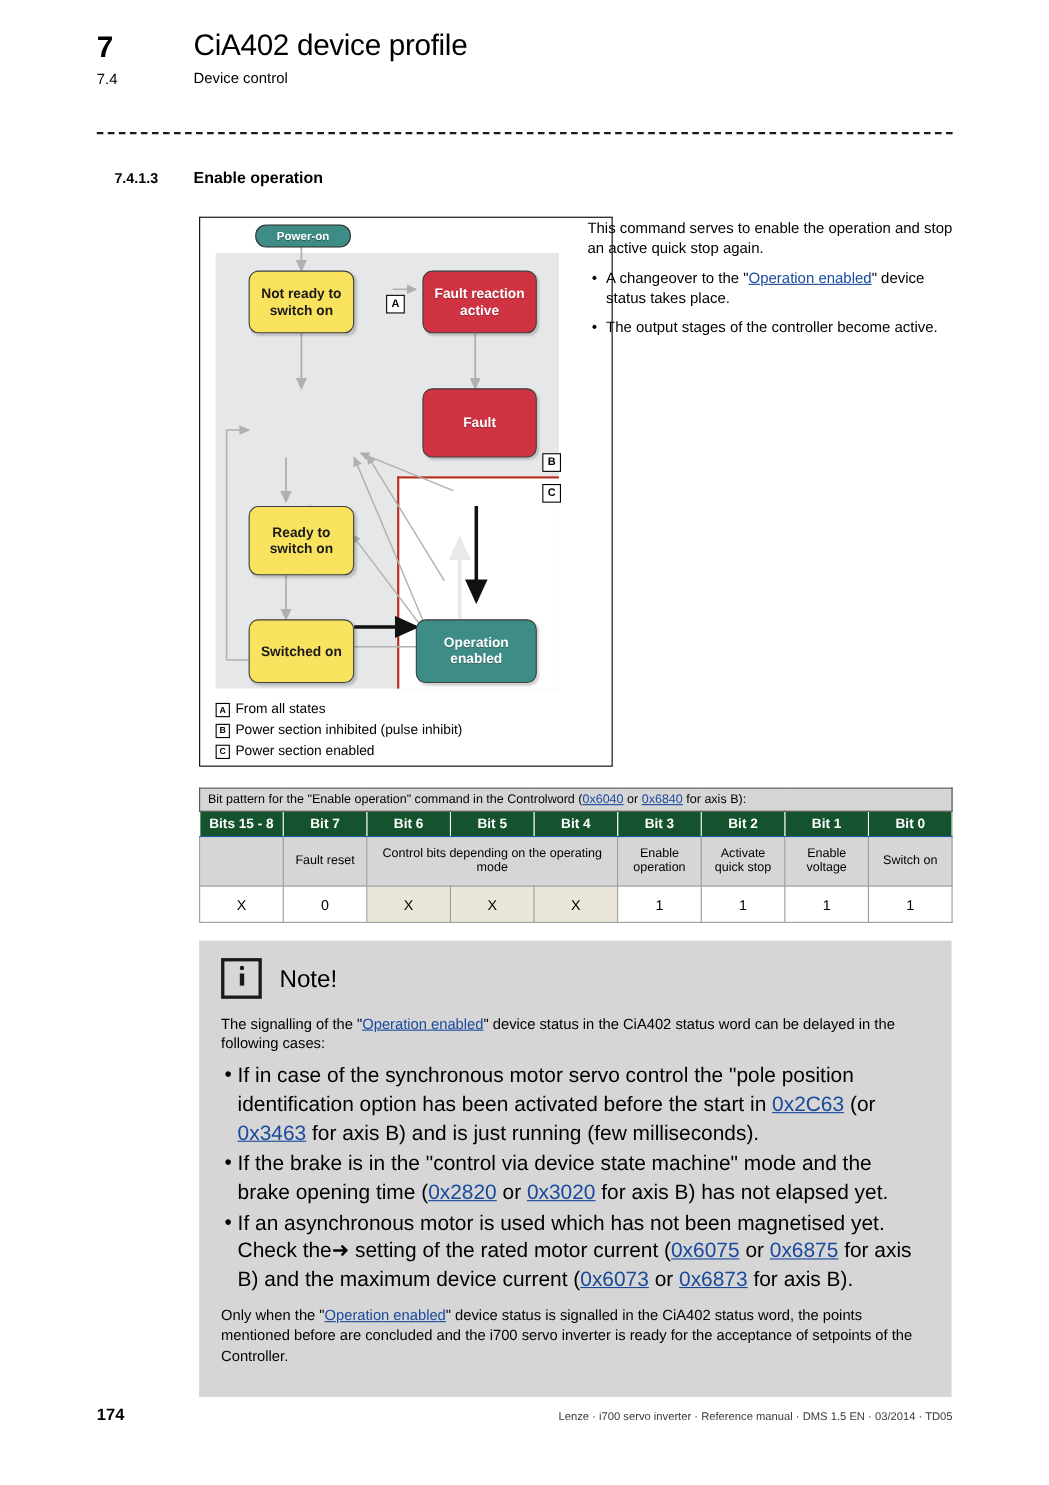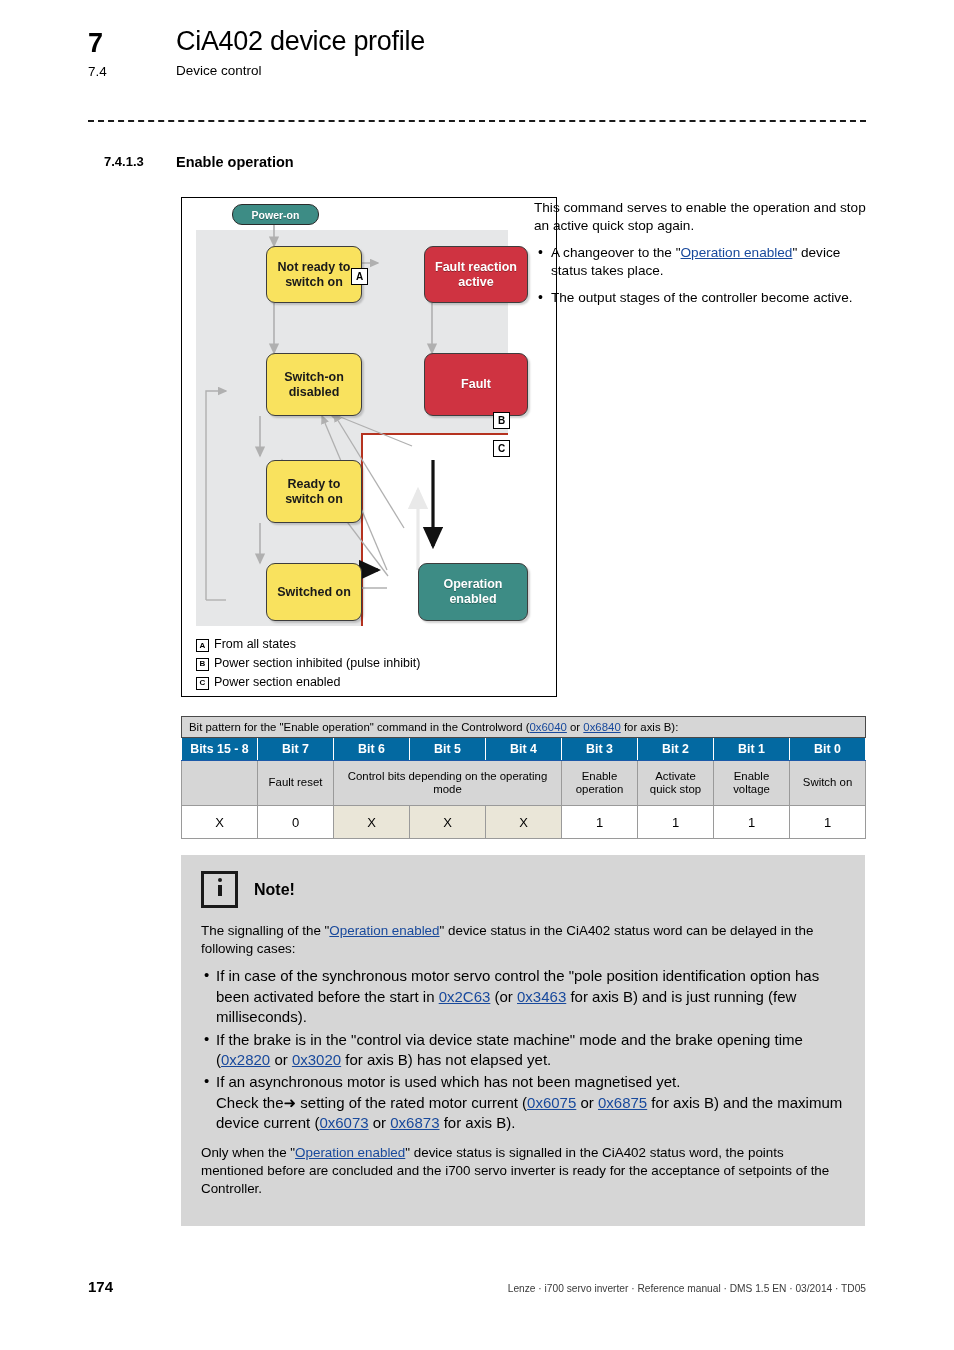--- a/index.html
+++ b/index.html
@@ -30,21 +30,21 @@
     box-sizing:border-box;}
 
   .powerpill{position:absolute;left:50px;top:6px;width:85px;height:19px;
     background:#3d8c85;border:1.5px solid #2b2b2b;border-radius:10px;
     color:#fff;font-size:10.5px;font-weight:700;display:flex;align-items:center;
     justify-content:center;text-shadow:0 1px 0 rgba(0,0,0,.35);z-index:5;}
 
   .node{position:absolute;border:1.8px solid #3d3d3d;border-radius:9px;
     display:flex;align-items:center;justify-content:center;text-align:center;
     font-size:12.5px;font-weight:700;line-height:1.18;z-index:4;
-    box-shadow:2px 2px 2px rgba(0,0,0,.18);box-sizing:border-box;margin-left:40px;}
+    box-shadow:2px 2px 2px rgba(0,0,0,.18);box-sizing:border-box;}
   .n-yellow{background:#f9e25e;color:#1a1a1a;}
   .n-red{background:#cf3341;color:#fff;text-shadow:0 1px 0 rgba(0,0,0,.3);}
   .n-teal{background:#3d8c85;color:#fff;text-shadow:0 1px 0 rgba(0,0,0,.3);}
 
   .mark{position:absolute;width:15px;height:15px;border:1.4px solid #000;
     background:#fff;font-size:10px;font-weight:700;display:flex;
     align-items:center;justify-content:center;z-index:7;line-height:1;}
 
   .fig-legend{position:absolute;left:14px;top:438px;width:320px;font-size:12.5px;line-height:1.42;}
   .fig-legend .lrow{display:flex;align-items:flex-start;gap:5px;margin-bottom:1px;}
@@ -58,40 +58,40 @@
   .intro ul{margin:0;padding:0;list-style:none;}
   .intro li{position:relative;padding-left:17px;margin-bottom:9px;line-height:1.33;}
   .intro li:before{content:"•";position:absolute;left:4px;top:-1px;font-size:14px;}
 
   
   .tbl{position:absolute;left:181px;top:716px;width:684px;border-collapse:collapse;
     table-layout:fixed;}
   .tbl td{border:1px solid #9a9a9a;font-size:11.4px;text-align:center;vertical-align:middle;}
   .t-cap{background:#d6d6d6;text-align:left !important;padding:4px 7px;font-size:12.6px;
     border:1px solid #4a4a4a !important;}
-  .t-head td{background:#0369a1;color:#fff;font-weight:700;font-size:12.4px;
+  .t-head td{background:#14532d;color:#fff;font-weight:700;font-size:12.4px;
     padding:4px 2px;border-color:#1b5aa8;border-left:1px solid #fff;border-right:1px solid #fff;}
   .t-desc td{background:#d6d6d6;padding:5px 3px;line-height:1.18;height:34px;}
   .t-val td{background:#fff;padding:5px 2px;font-size:13px;height:22px;}
   .t-val td.beige{background:#eae6d8;}
 
   
   .note{position:absolute;left:181px;top:855px;width:684px;background:#d6d6d6;
     box-sizing:border-box;padding:16px 20px 20px 20px;}
   .note-hd{display:flex;align-items:center;gap:16px;margin-bottom:14px;}
   .iico{flex:none;width:31px;height:31px;border:3px solid #1a1a1a;background:#d6d6d6;
     position:relative;}
   .iico:before{content:"";position:absolute;left:50%;top:4px;transform:translateX(-50%);
     width:4px;height:4px;border-radius:50%;background:#1a1a1a;}
   .iico:after{content:"";position:absolute;left:50%;top:11px;transform:translateX(-50%);
     width:4px;height:11px;background:#1a1a1a;}
-  .note-title{font-size:16px;font-weight:700;}
+  .note-title{font-size:22px;font-weight:400;}
   .note p{margin:0 0 8px 0;font-size:13.4px;line-height:1.36;}
   .note ul{margin:0 0 10px 0;padding:0;list-style:none;}
-  .note li{position:relative;padding-left:15px;margin-bottom:2px;font-size:15px;line-height:1.36;}
+  .note li{position:relative;padding-left:15px;margin-bottom:2px;font-size:19px;line-height:1.36;}
   .note li:before{content:"•";position:absolute;left:3px;top:-1px;}
   .lnk{color:#18499c;text-decoration:underline;}
 
   
   .pg{position:absolute;left:88px;top:1278px;font-size:15px;font-weight:700;}
   .foot{position:absolute;right:88px;top:1283px;font-size:10.2px;color:#3a3a3a;padding-left:24px;}
 </style>
 </head>
 <body>
 
@@ -148,21 +148,20 @@
         <path d="M140,372 L196,372" marker-end="url(#ak)"></path>
       </g>
     </svg>
 
     <div class="powerpill">Power-on</div>
 
     <div class="node n-yellow" style="left:44px;top:48px;width:96px;height:57px;">Not ready to switch on</div>
 
     <div class="node n-red" style="left:202px;top:48px;width:104px;height:57px;">Fault reaction active</div>
 
-    <div class="node n-yellow" style="left:44px;top:155px;width:96px;height:63px;">Switch-on disabled</div>
 
     <div class="node n-red" style="left:202px;top:155px;width:104px;height:63px;">Fault</div>
 
     <div class="node n-yellow" style="left:44px;top:262px;width:96px;height:63px;">Ready to switch on</div>
 
 
     <div class="node n-yellow" style="left:44px;top:365px;width:96px;height:58px;text-align:center;">Switched on</div>
 
     <div class="node n-teal" style="left:196px;top:365px;width:110px;height:58px;">Operation enabled</div>
 

